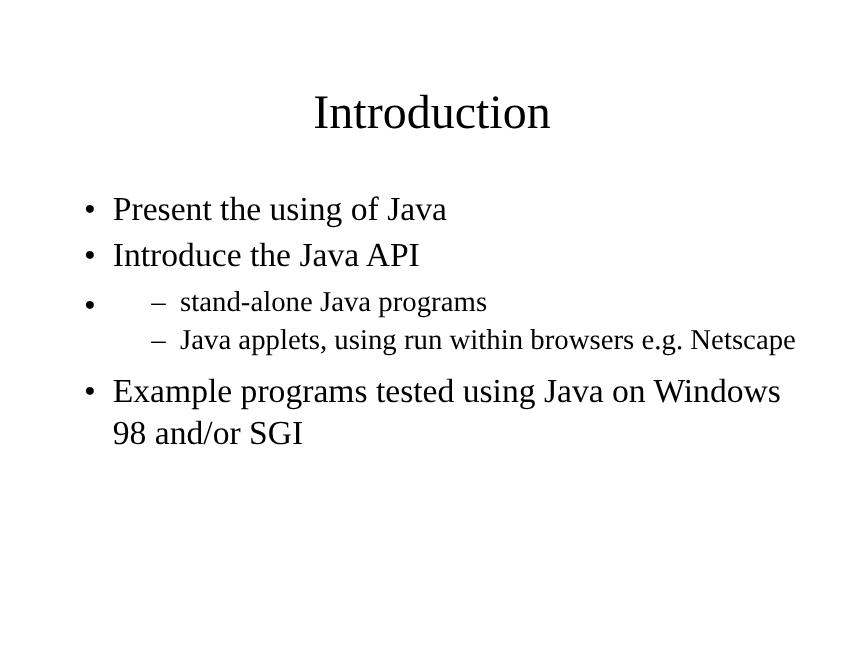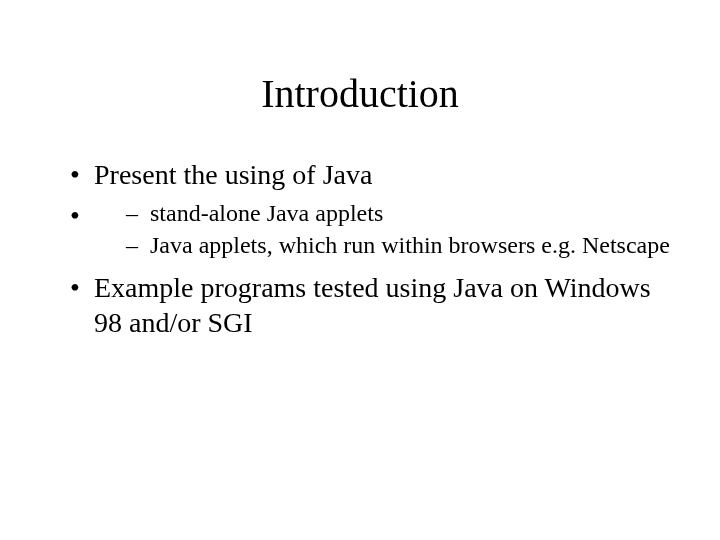--- a/index.html
+++ b/index.html
@@ -63,26 +63,29 @@
 </head>
 <body>
 
 <div class="slide">
   <div class="title">Introduction</div>
   <ul class="top">
     <li>
       <span>Present the using of Java</span>
     </li>
     <li>
+      <span>Introduce the Java API</span>
+    </li>
+    <li>
       <ul class="sub">
         <li>
-          <span>stand-alone Java applets</span>
+          <span>stand-alone Java programs</span>
         </li>
         <li>
-          <span>Java applets, which run within browsers e.g. Netscape</span>
+          <span>Java applets, using run within browsers e.g. Netscape</span>
         </li>
       </ul>
     </li>
     <li>
       <span>Example programs tested using Java on Windows 98 and/or SGI</span>
     </li>
   </ul>
 </div>
 
 </body></html>

